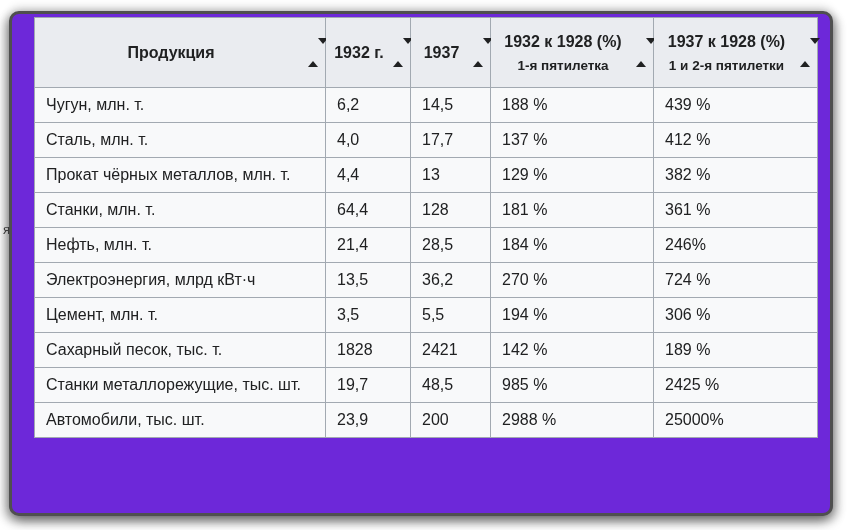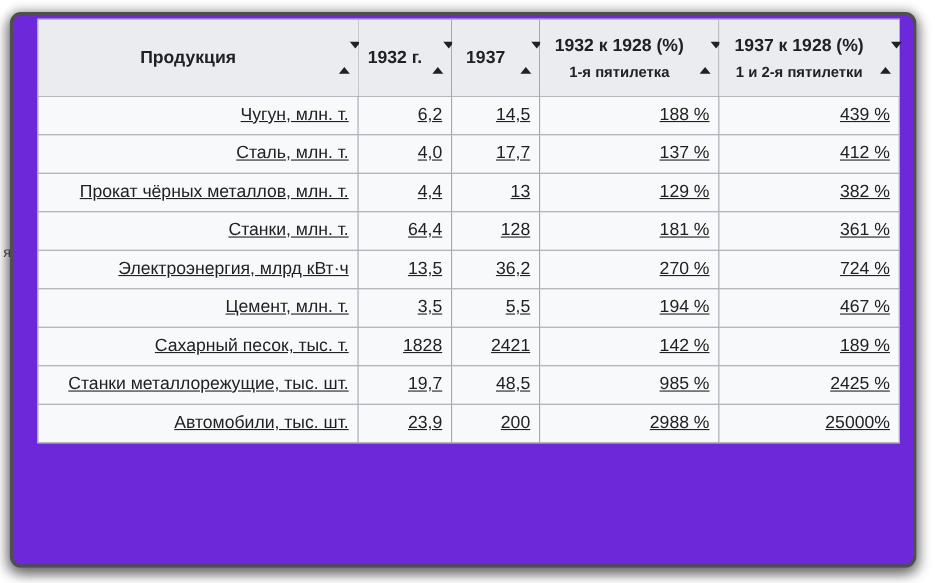--- a/index.html
+++ b/index.html
@@ -61,24 +61,23 @@
     position: relative;
     padding: 2px 24px 2px 6px;
     cursor: pointer;
     box-sizing: border-box;
   }
   .wikitable td {
     border: 1px solid #a2a9b1;
     height: 35px;
     box-sizing: border-box;
     padding: 2px 8px 2px 11px;
-    text-align: right;
+    text-align: left;
     vertical-align: middle;
     white-space: nowrap;
-    text-decoration: underline;
   }
   .th-sub {
     display: block;
     font-size: 13.5px;
     font-weight: bold;
     margin-top: 7px;
   }
   .sort-icon {
     position: absolute;
     right: 6px; top: 50%;
@@ -162,32 +161,39 @@
             <td>382 %</td>
           </tr>
           <tr>
             <td>Станки, млн. т.</td>
             <td>64,4</td>
             <td>128</td>
             <td>181 %</td>
             <td>361 %</td>
           </tr>
           <tr>
+            <td>Нефть, млн. т.</td>
+            <td>21,4</td>
+            <td>28,5</td>
+            <td>184 %</td>
+            <td>246%</td>
+          </tr>
+          <tr>
             <td>Электроэнергия, млрд кВт·ч</td>
             <td>13,5</td>
             <td>36,2</td>
             <td>270 %</td>
             <td>724 %</td>
           </tr>
           <tr>
             <td>Цемент, млн. т.</td>
             <td>3,5</td>
             <td>5,5</td>
             <td>194 %</td>
-            <td>467 %</td>
+            <td>306 %</td>
           </tr>
           <tr>
             <td>Сахарный песок, тыс. т.</td>
             <td>1828</td>
             <td>2421</td>
             <td>142 %</td>
             <td>189 %</td>
           </tr>
           <tr>
             <td>Станки металлорежущие, тыс. шт.</td>

